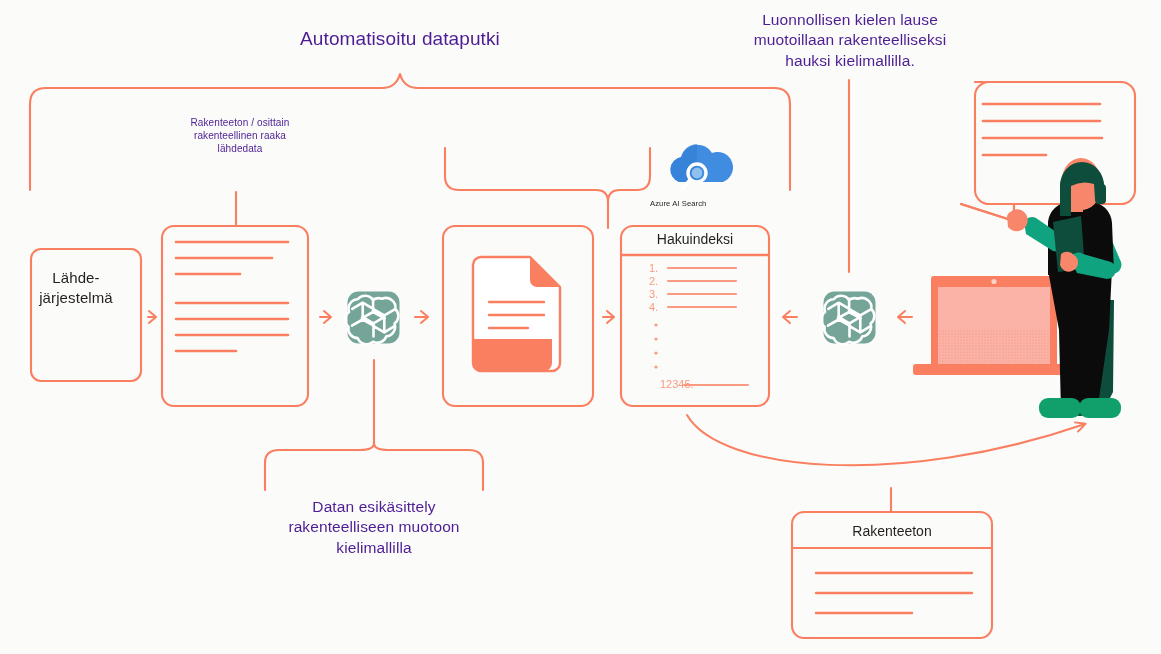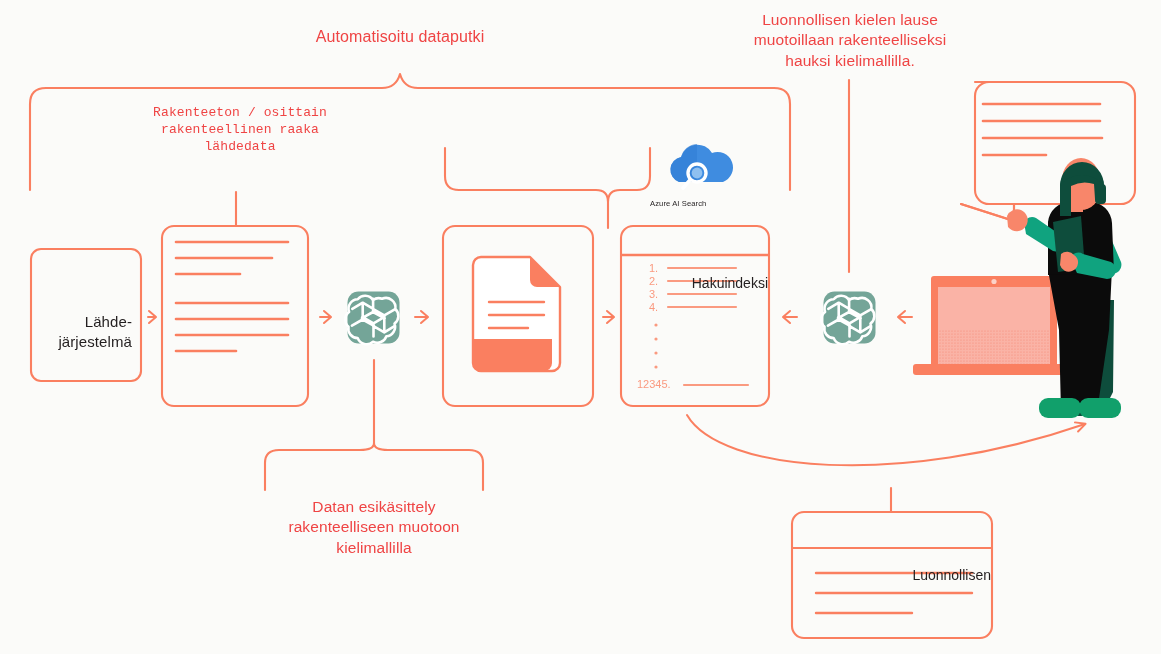--- a/index.html
+++ b/index.html
@@ -7,36 +7,36 @@
     width:1161px;height:654px;
     background:#FBFBF9;
     font-family:"Liberation Sans","DejaVu Sans",sans-serif;
     overflow:hidden;
     position:relative;
   }
   #stage{position:absolute;left:0;top:0;width:1161px;height:654px;}
   .svg-layer{position:absolute;left:0;top:0;width:1161px;height:654px;pointer-events:none;}
   .lbl{
     position:absolute;
-    color:#ef4444;
+    color:#4c1d95;
     text-align:center;
     line-height:1.32;
     white-space:pre-line;
     letter-spacing:.1px;
   }
   #title{
     left:245px;top:26px;width:310px;
-    font-size:16px;
-  }
-  #lbl-raw{left:120px;top:104px;width:240px;font-size:13px;font-family:Liberation Mono, monospace;}
+    font-size:19px;
+  }
+  #lbl-raw{left:120px;top:116px;width:240px;font-size:10px;}
   #lbl-map{left:440px;top:119px;width:215px;font-size:15.5px;}
   #lbl-nl{left:700px;top:10px;width:300px;font-size:15.5px;}
   #lbl-pre{left:254px;top:453px;width:240px;font-size:15.5px;margin-top:44px;}
   .boxtitle{
-    position:absolute;color:#231F20;font-size:14px;text-align:right;margin-top:44px;
+    position:absolute;color:#231F20;font-size:14px;text-align:center;
   }
   #t-haku{left:622px;top:231px;width:146px;}
   #t-tulos{left:793px;top:523px;width:198px;}
   #t-lahde{left:20px;top:268px;width:112px;font-size:15px;line-height:1.35;}
   #azure-cap{
     position:absolute;left:650px;top:199px;width:90px;
     font-size:7.6px;color:#231F20;text-align:left;letter-spacing:.1px;
   }
   .idxnum{
     position:absolute;color:#FA9A80;font-size:11px;font-family:"Liberation Sans",sans-serif;
@@ -294,23 +294,23 @@
   <div class="lbl" id="lbl-nl">Luonnollisen kielen lause
 muotoillaan rakenteelliseksi
 hauksi kielimallilla.</div>
   <div class="lbl" id="lbl-pre">Datan esikäsittely
 rakenteelliseen muotoon
 kielimallilla</div>
 
   <div class="lbl boxtitle" id="t-lahde">Lähde-
 järjestelmä</div>
   <div class="boxtitle" id="t-haku">Hakuindeksi</div>
-  <div class="boxtitle" id="t-tulos">Luonnollisen</div>
+  <div class="boxtitle" id="t-tulos">Rakenteeton</div>
 
   <div id="azure-cap">Azure AI Search</div>
 
   <div class="idxnum" style="left:649px;top:262px;">1.</div>
   <div class="idxnum" style="left:649px;top:275px;">2.</div>
   <div class="idxnum" style="left:649px;top:288px;">3.</div>
   <div class="idxnum" style="left:649px;top:301px;">4.</div>
-  <div class="idxnum" style="left:637px;top:378px;">12345.</div>
+  <div class="idxnum" style="left:660px;top:378px;">12345.</div>
 
 </div>
 
 </body></html>

